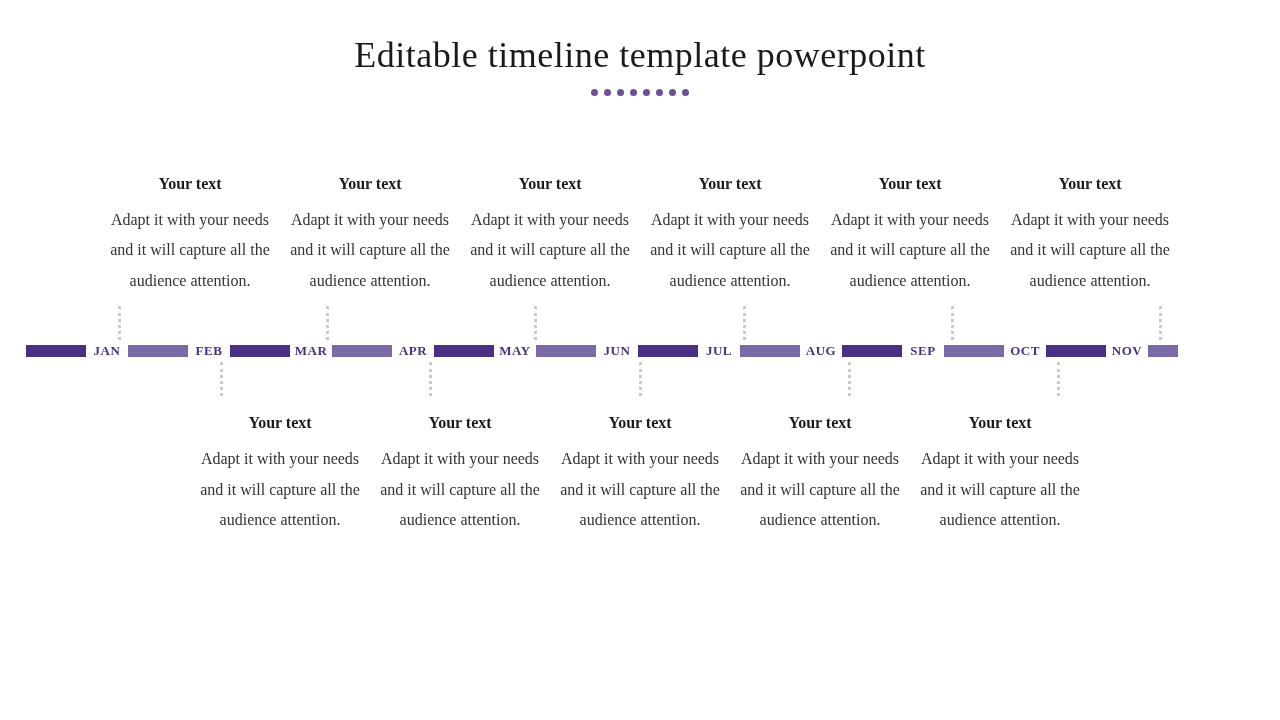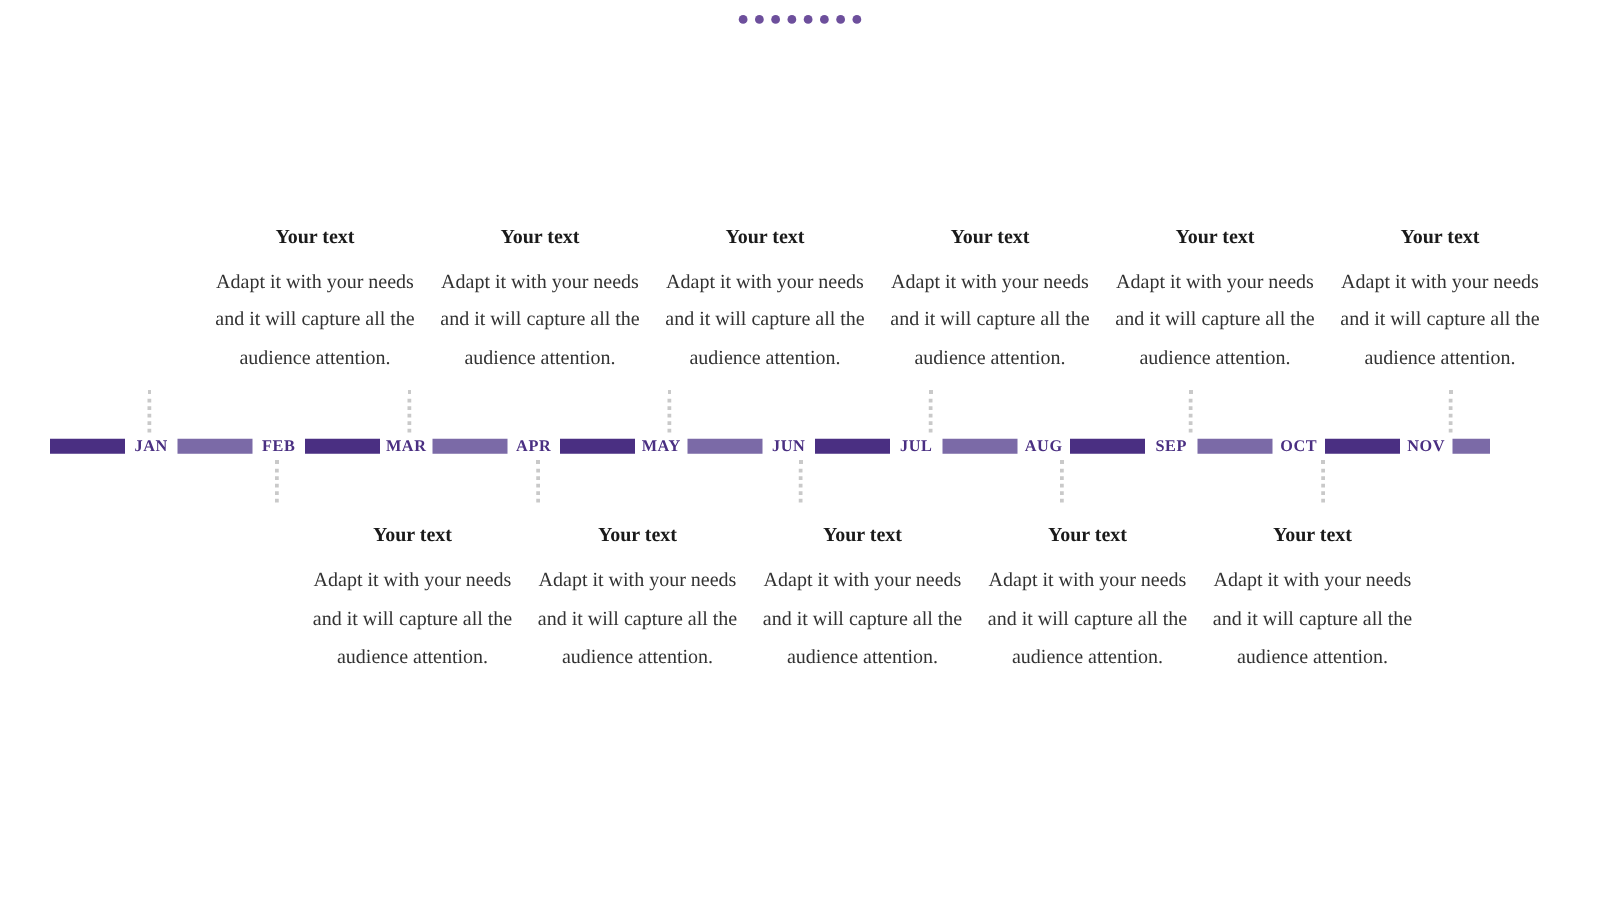--- a/index.html
+++ b/index.html
@@ -4,45 +4,46 @@
 <style>
   * { box-sizing: border-box; margin: 0; padding: 0; }
   html, body { width: 1280px; height: 720px; background: #fff; font-family: Georgia, 'Times New Roman', serif; color: #222; }
   .slide { width: 1280px; height: 720px; position: relative; }
   .title { text-align: center; font-size: 36px; font-weight: 400; padding-top: 34px; color: #1a1a1a; letter-spacing: 0.5px; }
   .dots { text-align: center; margin-top: 6px; }
   .dots span { display: inline-block; width: 7px; height: 7px; border-radius: 50%; background: #6d4f9c; margin: 0 3px; }
 
   .timeline-wrap { position: absolute; top: 175px; left: 0; right: 0; }
 
-  .top-row, .bottom-row { display: flex; justify-content: flex-end; }
+  .top-row, .bottom-row { display: flex; justify-content: center; }
   .top-row { padding: 0 38px 0 38px; }
   .bottom-row { padding: 0 140px 0 140px; margin-top: 18px; }
 
   .entry { width: 180px; text-align: center; }
   .entry-title { font-size: 16px; font-weight: 700; color: #1a1a1a; margin-bottom: 12px; }
   .entry-body { font-size: 16px; line-height: 1.9; color: #333; padding: 0 6px; }
 
   .conn-row-top, .conn-row-bottom { display: flex; justify-content: space-between; }
   .conn-row-top { padding: 0 118px 0 118px; margin-top: 10px; }
   .conn-row-bottom { padding: 0 220px 0 220px; margin-top: 0; }
   .conn { width: 3px; height: 34px; border-left: 3px dotted #c9c9c9; }
 
-  .axis { display: flex; align-items: center; height: 18px; margin: 2px 0; padding: 0 40px 0 40px; }
+  .axis { display: flex; align-items: center; height: 18px; margin: 2px 0; padding: 0 40px 0 26px; }
   .seg { height: 12px; flex: 0 0 60px; }
   .dark { background: #4a2f82; }
   .light { background: #7b6aa7; }
   .mlabel { flex: 0 0 42px; text-align: center; font-size: 13px; font-weight: 700; color: #4a2f82; letter-spacing: 0.5px; }
   .seg.first { flex: 0 0 60px; }
   .seg.trail { flex: 0 0 30px; }
 </style>
 </head>
 <body>
 <div class="slide">
 
+  <div class="title">Editable timeline template powerpoint</div>
   <div class="dots">
     <span></span><span></span><span></span><span></span><span></span><span></span><span></span><span></span>
   </div>
 
   <div class="timeline-wrap">
 
     <div class="top-row">
       <div class="entry">
         <div class="entry-title">Your text</div>
         <div class="entry-body">Adapt it with your needs and it will capture all the audience attention.</div>

